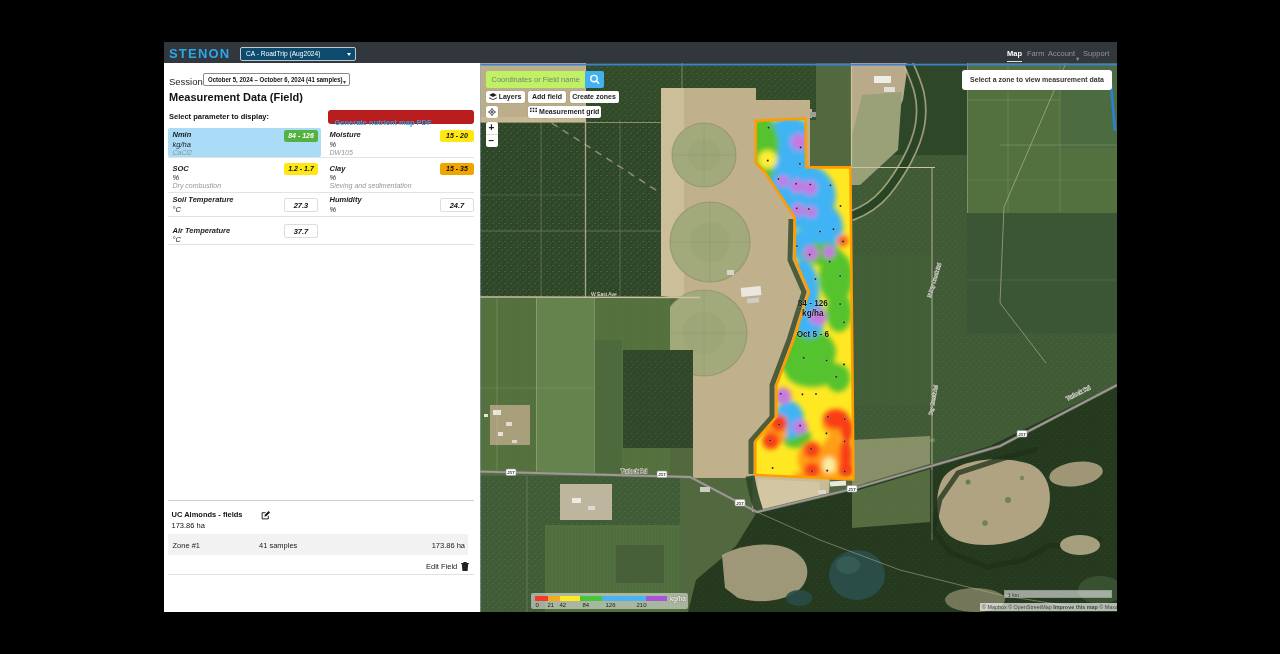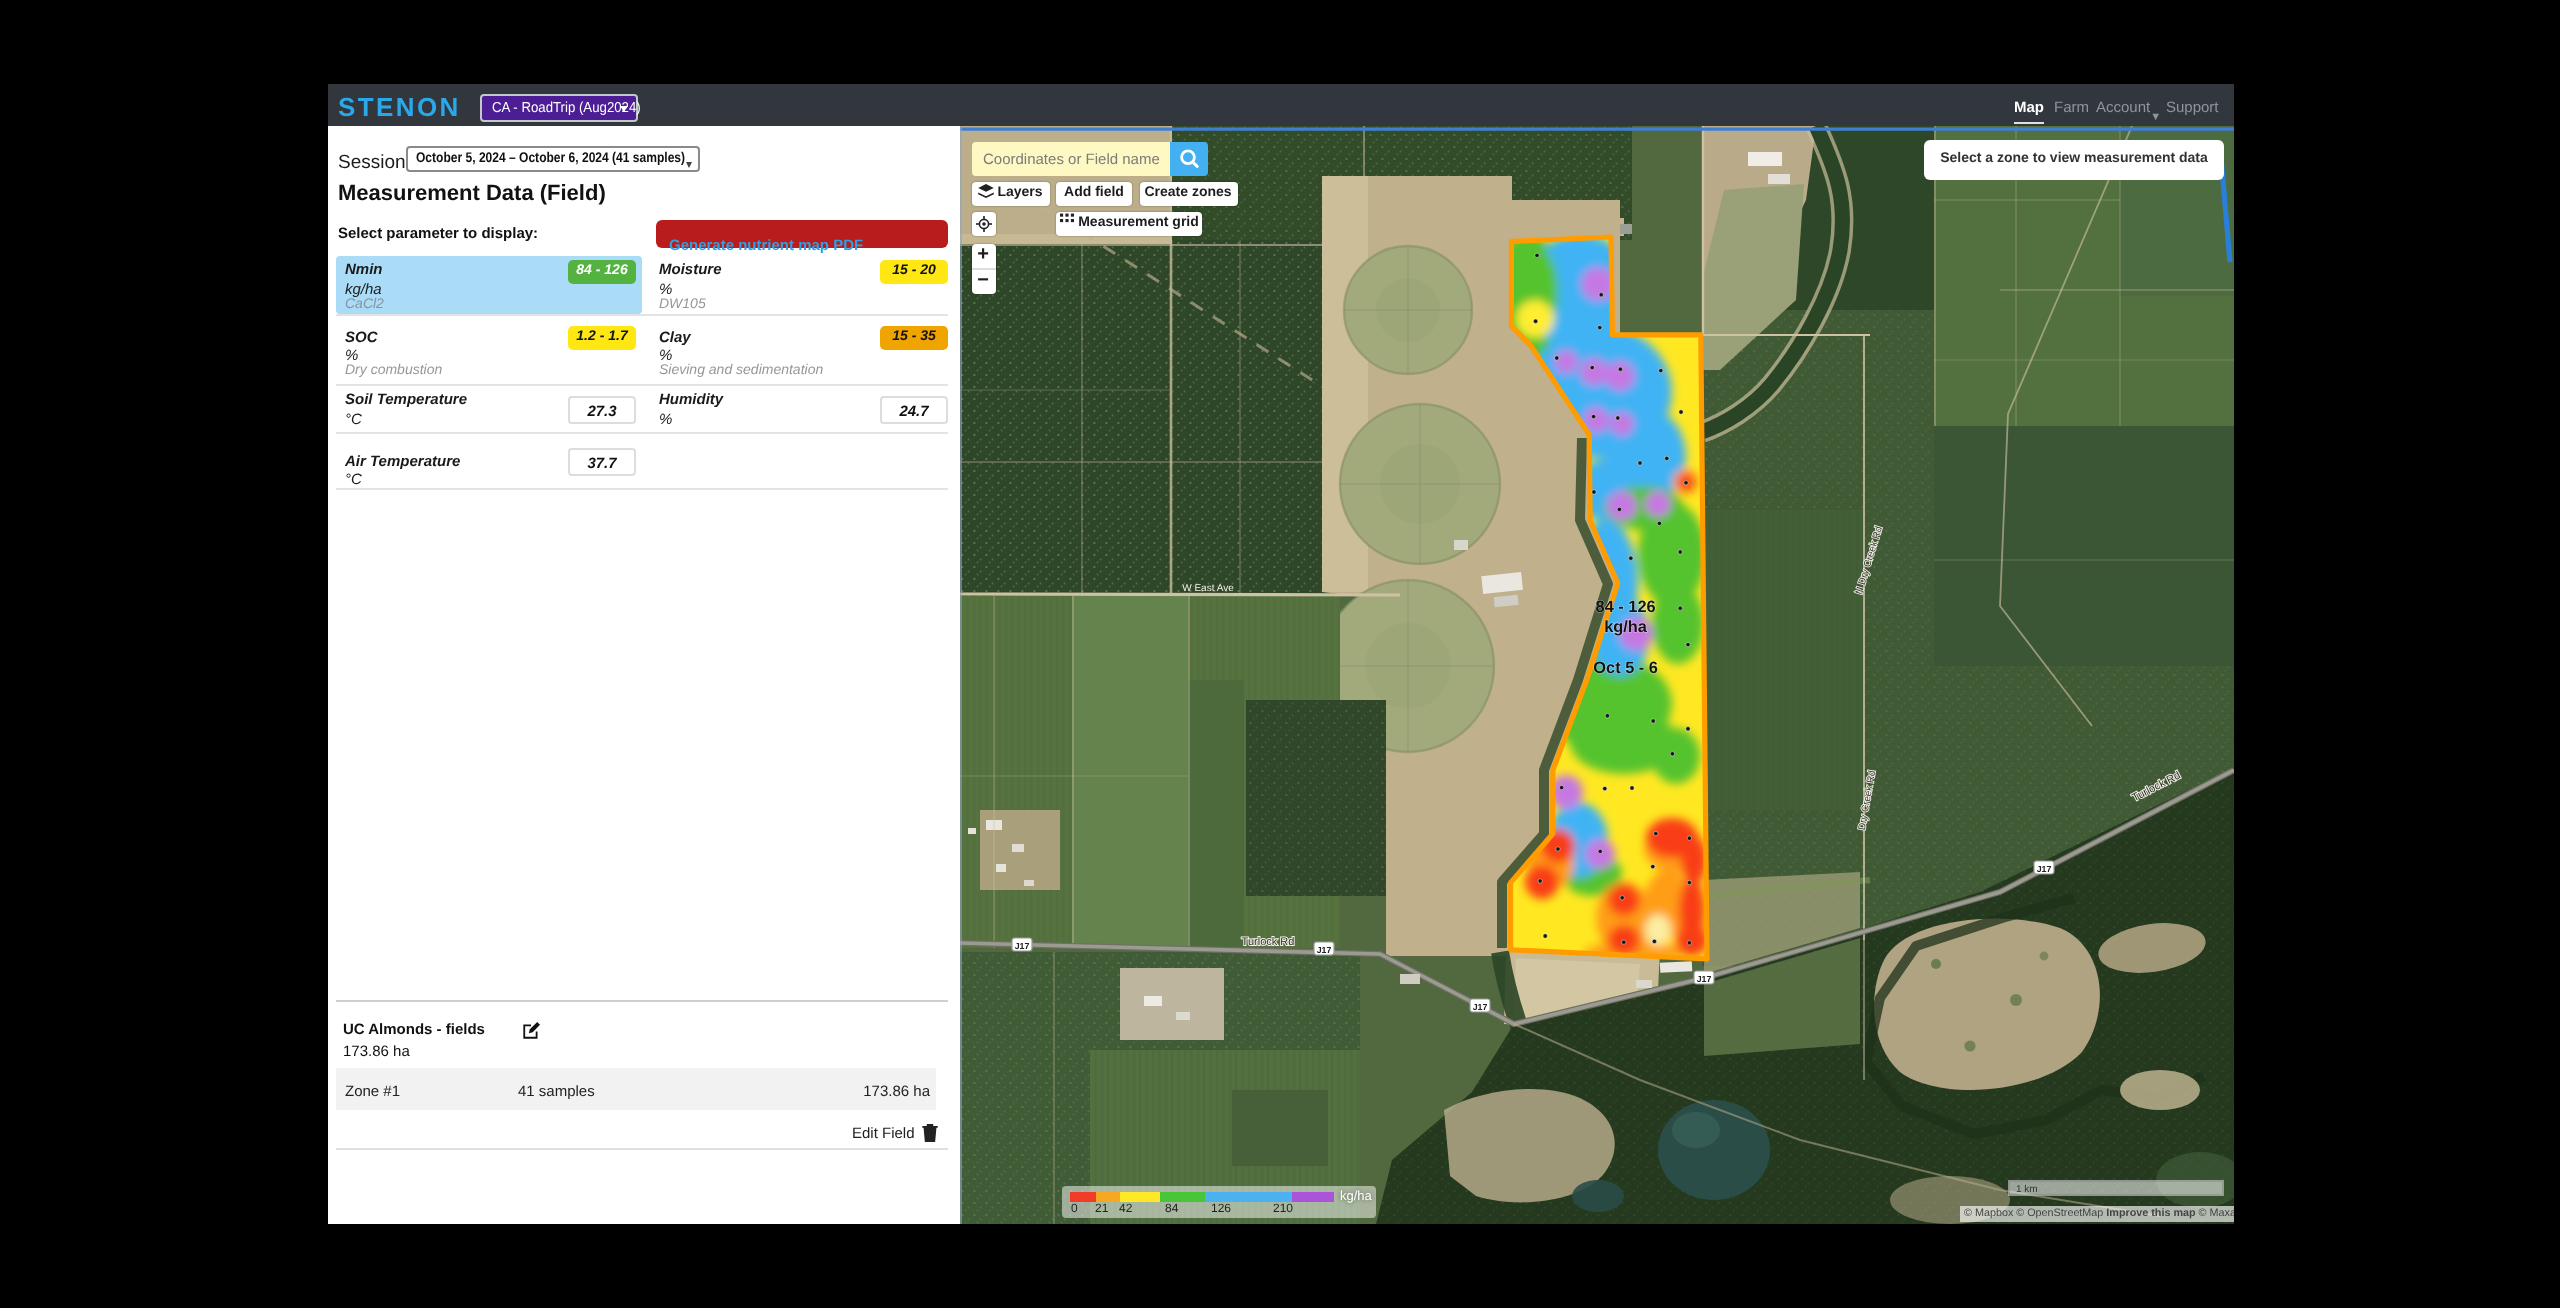--- a/index.html
+++ b/index.html
@@ -3,21 +3,21 @@
 <meta charset="utf-8">
 <style>
 * { margin:0; padding:0; box-sizing:border-box; }
 html,body { width:1280px; height:654px; background:#000; overflow:hidden;
   font-family:"Liberation Sans", sans-serif; }
 .app { position:absolute; left:164px; top:42px; width:953px; height:570px; background:#fff; }
 
 
 .nav { position:absolute; left:0; top:0; width:953px; height:21px; background:#31373d; }
 .logo { position:absolute; left:5px; top:4px; font-size:13px; font-weight:bold; color:#2ba8ea; letter-spacing:1.2px; }
-.navsel { position:absolute; left:76px; top:5px; width:79px; height:14px; background:#4c1d95; border:1px solid #c3c8cd; border-radius:2px; }
+.navsel { position:absolute; left:76px; top:5px; width:116px; height:14px; background:#0c4a6e; border:1px solid #c3c8cd; border-radius:2px; }
 .navsel .txt { position:absolute; left:5px; top:0; color:#fff; font-size:7.2px; line-height:12.5px; white-space:nowrap; transform:scaleX(.92); transform-origin:left center; }
 .navsel .car { position:absolute; right:4px; top:4.5px; width:0; height:0; border-left:2.8px solid transparent; border-right:2.8px solid transparent; border-top:3.5px solid #fff; }
 .navlinks { position:absolute; left:0; top:0; width:953px; height:33px; font-size:7.5px; color:#8e959c; }
 .navlinks span { position:absolute; top:7px; }
 .navlinks .active { color:#fff; font-weight:bold; border-bottom:1.5px solid rgba(255,255,255,.85); padding-bottom:3px; }
 
 
 .panel { position:absolute; left:0; top:21px; width:316px; height:476px; background:#fff; }
 .sess-label { position:absolute; left:5px; top:12.5px; font-size:9.5px; color:#1c1c1c; }
 .sess-sel { position:absolute; left:39px; top:10px; width:147px; height:13px; border:1px solid #8a8a8a; border-radius:2px; background:#fff; overflow:hidden; }
@@ -50,21 +50,21 @@
 .zrow { position:absolute; left:4px; top:471px; width:300px; height:21px; background:#f2f2f2; font-size:7.5px; color:#222; }
 .zrow .z1 { position:absolute; left:4.5px; top:6.5px; }
 .zrow .z2 { position:absolute; left:91px; top:6.5px; }
 .zrow .z3 { position:absolute; right:3px; top:6.5px; }
 .efield { position:absolute; left:262px; top:499px; font-size:7.5px; color:#222; }
 .trash { position:absolute; left:296.5px; top:498.5px; } .trash svg { display:block; }
 .botbrd { position:absolute; left:4px; top:511px; width:306px; border-top:1px solid #e0e0e0; }
 
 
 .map { position:absolute; left:316px; top:21px; width:637px; height:549px; overflow:hidden; }
-.searchbox { position:absolute; left:5.5px; top:7.5px; width:99px; height:17px; background:#fef9c3; border-radius:2px 0 0 2px; font-size:7.5px; color:#7b7b7b; line-height:17px; padding-left:6px; }
+.searchbox { position:absolute; left:5.5px; top:7.5px; width:99px; height:17px; background:#bef264; border-radius:2px 0 0 2px; font-size:7.5px; color:#7b7b7b; line-height:17px; padding-left:6px; }
 .searchbtn { position:absolute; left:104.5px; top:7.5px; width:19px; height:17px; background:#43b0f1; border-radius:0 2px 2px 0; }
 .mbtn { position:absolute; height:12.5px; background:#fff; border-radius:2px; font-size:7px; font-weight:bold; color:#1d1d1d; line-height:12.5px; text-align:center; box-shadow:0 0 1px rgba(0,0,0,.4); }
 .selzone { position:absolute; left:482px; top:7px; width:150px; height:20px; background:#fff; border-radius:3px; font-size:7px; font-weight:bold; color:#333; text-align:center; line-height:20px; }
 .legend { position:absolute; left:51px; top:530px; width:157px; height:16px; background:rgba(255,255,255,.5); border-radius:2px; }
 .lgbar { position:absolute; left:4px; top:2.5px; width:132px; height:5px;
  background:linear-gradient(to right,#f03c28 0%,#f03c28 10%,#f7a823 10%,#f7a823 19%,#ffe926 19%,#ffe926 34%,#49c53a 34%,#49c53a 51%,#4cb2ef 51%,#4cb2ef 84%,#a855d8 84%,#a855d8 100%);}
 .lgl { position:absolute; top:8.5px; font-size:6px; color:#222; }
 .kgha { position:absolute; left:139px; top:2px; font-size:6.5px; color:#fff; text-shadow:0 0 2px rgba(0,0,0,.5); }
 .scalebar { position:absolute; left:524px; top:526.5px; width:108px; height:8.5px; background:rgba(255,255,255,.55); border:1px solid rgba(120,120,120,.35); font-size:5px; color:#333; padding-left:3px; line-height:8px; }
 .attrib { position:absolute; left:500px; top:539.5px; width:137px; height:8px; background:rgba(255,255,255,.65); font-size:5.4px; color:#444; line-height:8px; white-space:nowrap; overflow:hidden; padding-left:2px; }

